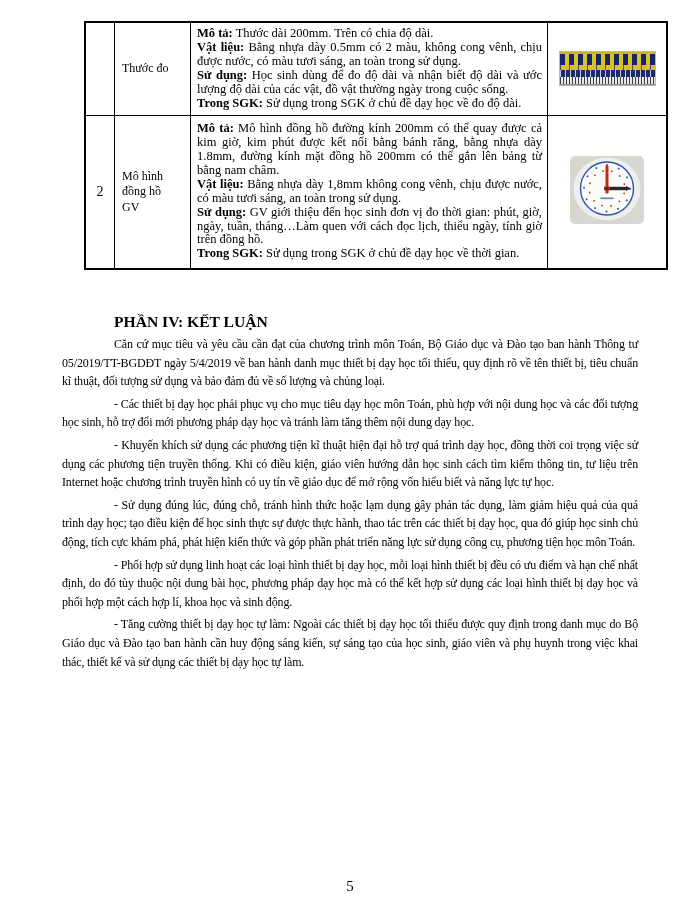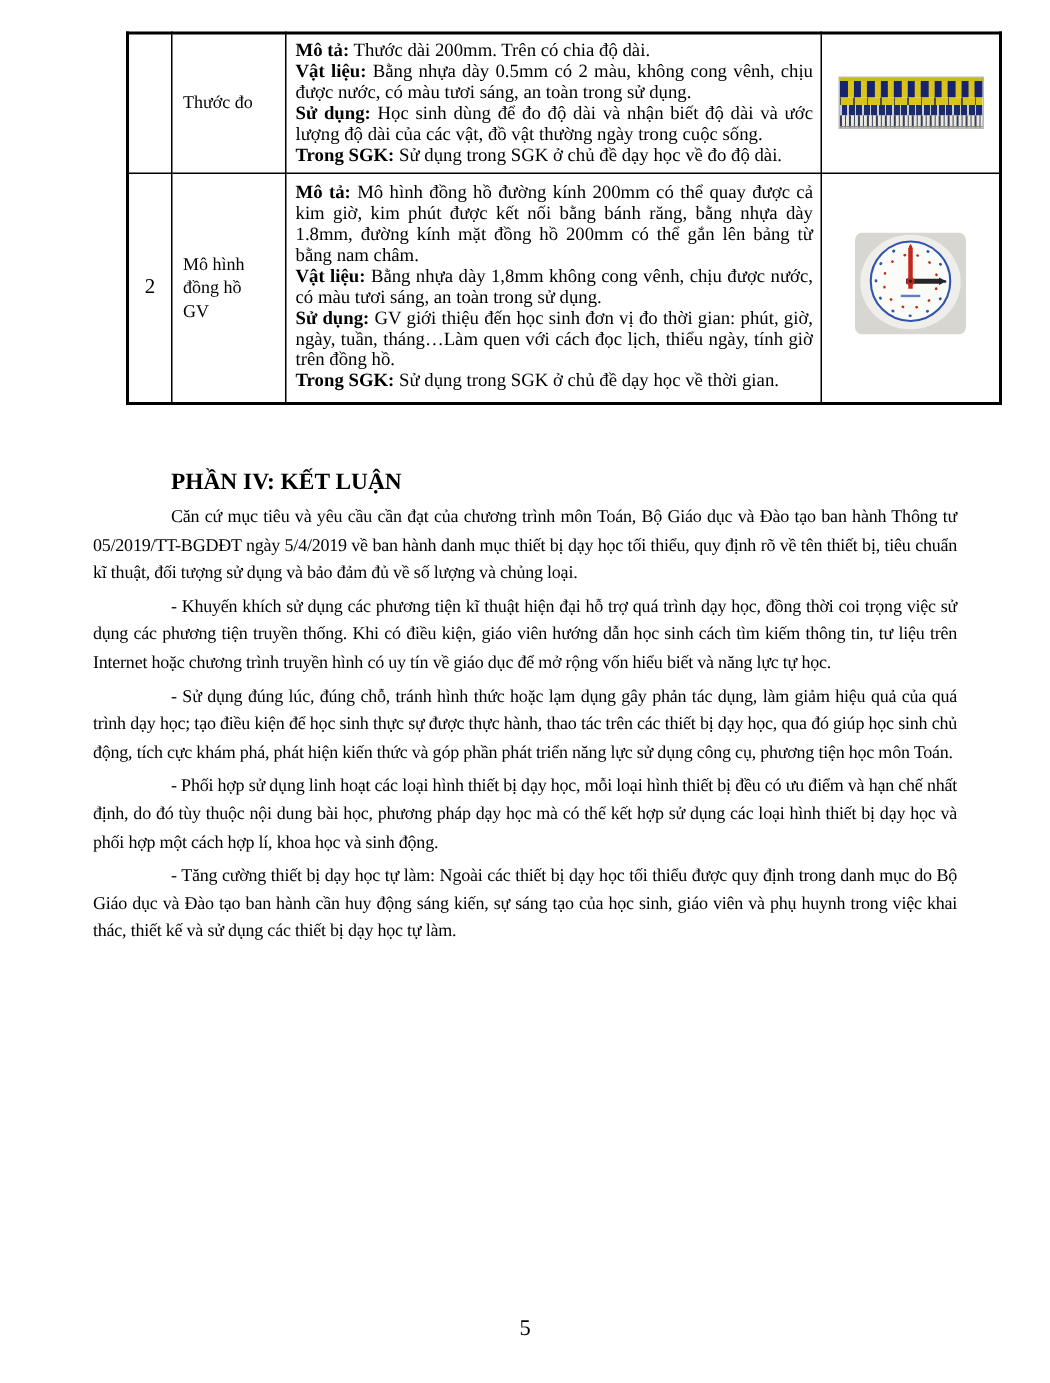--- a/index.html
+++ b/index.html
@@ -148,20 +148,21 @@
           </span>
         </td>
       </tr>
 
     </tbody>
   </table>
 
   <div class="content">
     <h2 class="section-heading">PHẦN IV: KẾT LUẬN</h2>
     <p class="para">Căn cứ mục tiêu và yêu cầu cần đạt của chương trình môn Toán, Bộ Giáo dục và Đào tạo ban hành Thông tư 05/2019/TT-BGDĐT ngày 5/4/2019 về ban hành danh mục thiết bị dạy học tối thiểu, quy định rõ về tên thiết bị, tiêu chuẩn kĩ thuật, đối tượng sử dụng và bảo đảm đủ về số lượng và chủng loại.</p>
+    <p class="para">- Các thiết bị dạy học phải phục vụ cho mục tiêu dạy học môn Toán, phù hợp với nội dung học và các đối tượng học sinh, hỗ trợ đổi mới phương pháp dạy học và tránh làm tăng thêm nội dung dạy học.</p>
     <p class="para">- Khuyến khích sử dụng các phương tiện kĩ thuật hiện đại hỗ trợ quá trình dạy học, đồng thời coi trọng việc sử dụng các phương tiện truyền thống. Khi có điều kiện, giáo viên hướng dẫn học sinh cách tìm kiếm thông tin, tư liệu trên Internet hoặc chương trình truyền hình có uy tín về giáo dục để mở rộng vốn hiểu biết và năng lực tự học.</p>
     <p class="para">- Sử dụng đúng lúc, đúng chỗ, tránh hình thức hoặc lạm dụng gây phản tác dụng, làm giảm hiệu quả của quá trình dạy học; tạo điều kiện để học sinh thực sự được thực hành, thao tác trên các thiết bị dạy học, qua đó giúp học sinh chủ động, tích cực khám phá, phát hiện kiến thức và góp phần phát triển năng lực sử dụng công cụ, phương tiện học môn Toán.</p>
     <p class="para">- Phối hợp sử dụng linh hoạt các loại hình thiết bị dạy học, mỗi loại hình thiết bị đều có ưu điểm và hạn chế nhất định, do đó tùy thuộc nội dung bài học, phương pháp dạy học mà có thể kết hợp sử dụng các loại hình thiết bị dạy học và phối hợp một cách hợp lí, khoa học và sinh động.</p>
     <p class="para">- Tăng cường thiết bị dạy học tự làm: Ngoài các thiết bị dạy học tối thiểu được quy định trong danh mục do Bộ Giáo dục và Đào tạo ban hành cần huy động sáng kiến, sự sáng tạo của học sinh, giáo viên và phụ huynh trong việc khai thác, thiết kế và sử dụng các thiết bị dạy học tự làm.</p>
   </div>
 
   <div class="page-number">5</div>
 
 </div>
 

